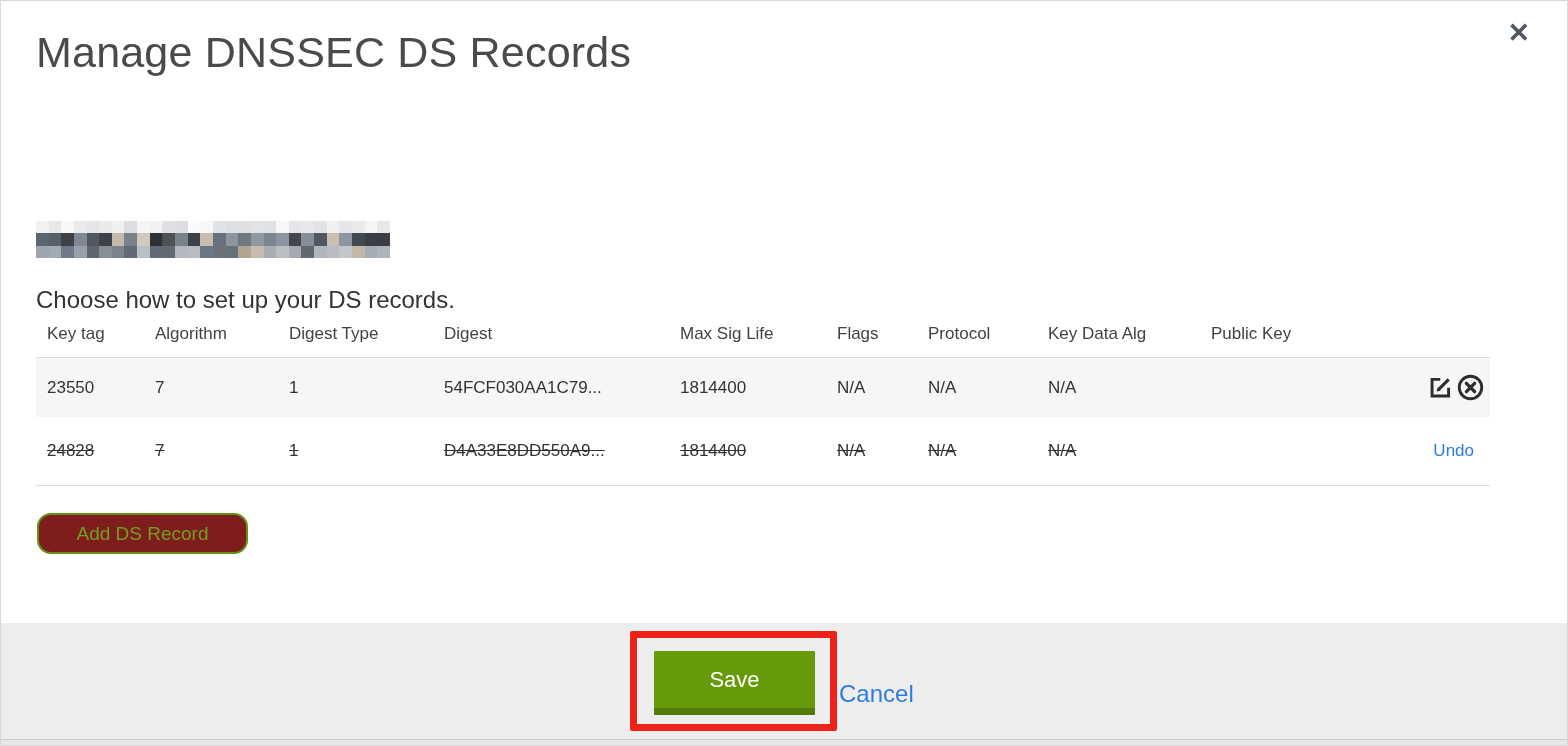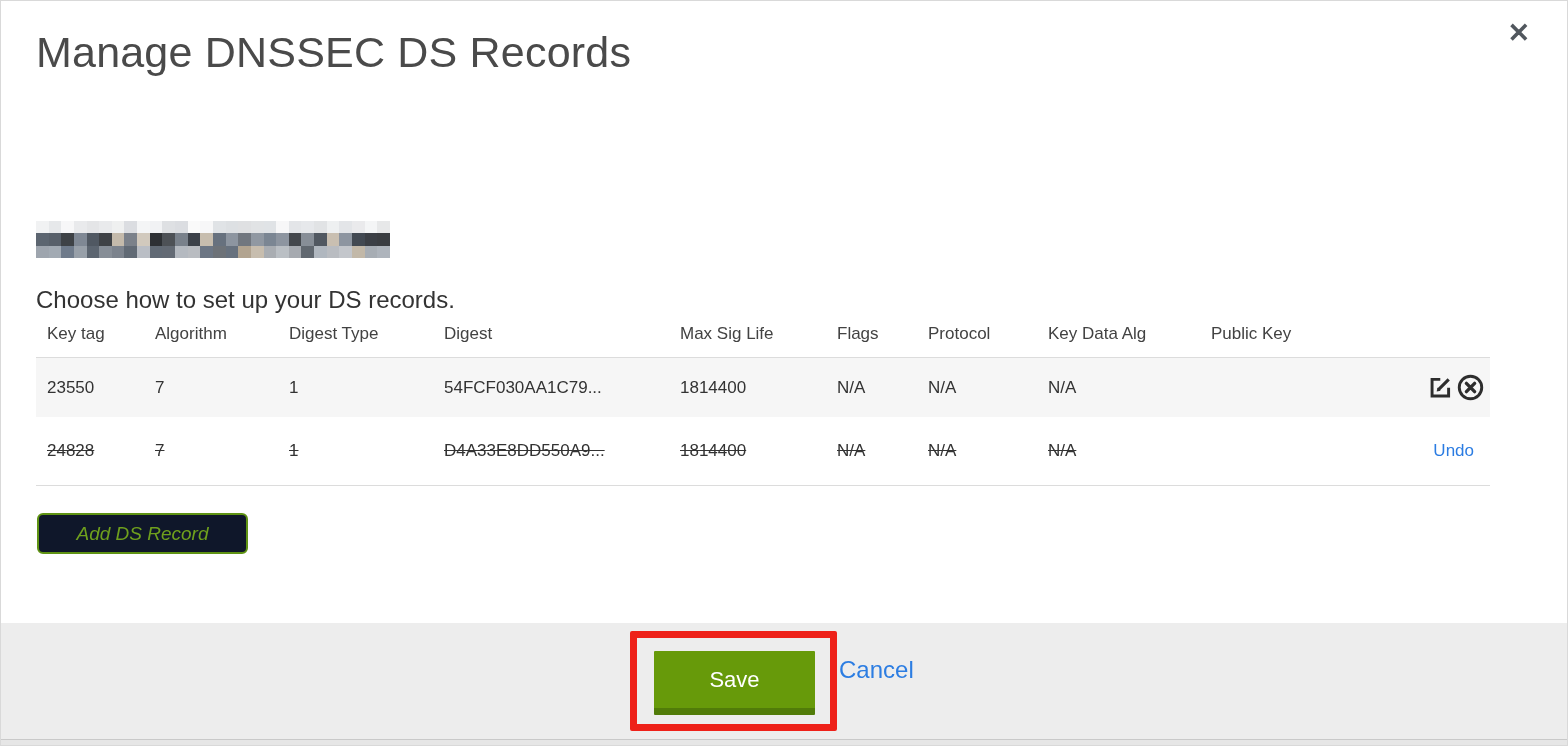--- a/index.html
+++ b/index.html
@@ -66,22 +66,22 @@
   .icon-btn { background: none; border: none; cursor: pointer; padding: 0; line-height: 0; }
   .undo-link {
     color: #2b7ce2; font-size: 17px; text-decoration: none; cursor: pointer;
     padding-right: 11px;
   }
 
   
   .add-btn {
     position: absolute; left: 37px; top: 513px;
     width: 211px; height: 41px;
-    background: #0f172a; border: 2px solid #5f9313; border-radius: 6px;
-    color: #6fa01d; font-size: 19px; font-family: inherit; cursor: pointer; font-style: italic;
+    background: #7f1d1d; border: 2px solid #5f9313; border-radius: 14px;
+    color: #6fa01d; font-size: 19px; font-family: inherit; cursor: pointer;
   }
 
   
   .footer {
     position: absolute; left: 1px; right: 1px; bottom: 1px; height: 122px;
     background: #ededed;
   }
   .footer::after {
     content: ""; position: absolute; left: 0; right: 0; bottom: 0; height: 5px;
     background: #e6e6e6; border-top: 1px solid #c9c9c9;
@@ -94,21 +94,21 @@
     pointer-events: none; z-index: 5;
   }
 
   .save-btn {
     position: absolute; left: 654px; top: 651px; width: 161px; height: 64px;
     background: #679a0a; border: none; border-bottom: 7px solid #517c09;
     border-radius: 1px; color: #fff; font-size: 22px; font-family: inherit;
     cursor: pointer; z-index: 2;
   }
   .cancel-link {
-    position: absolute; left: 839px; top: 656px;
+    position: absolute; left: 839px; top: 680px;
     color: #2c7de2; font-size: 24px; text-decoration: none; cursor: pointer; z-index: 2;
   }
 
   svg.act { display: block; }
 </style>
 </head>
 <body>
 
 <div class="page">
 

